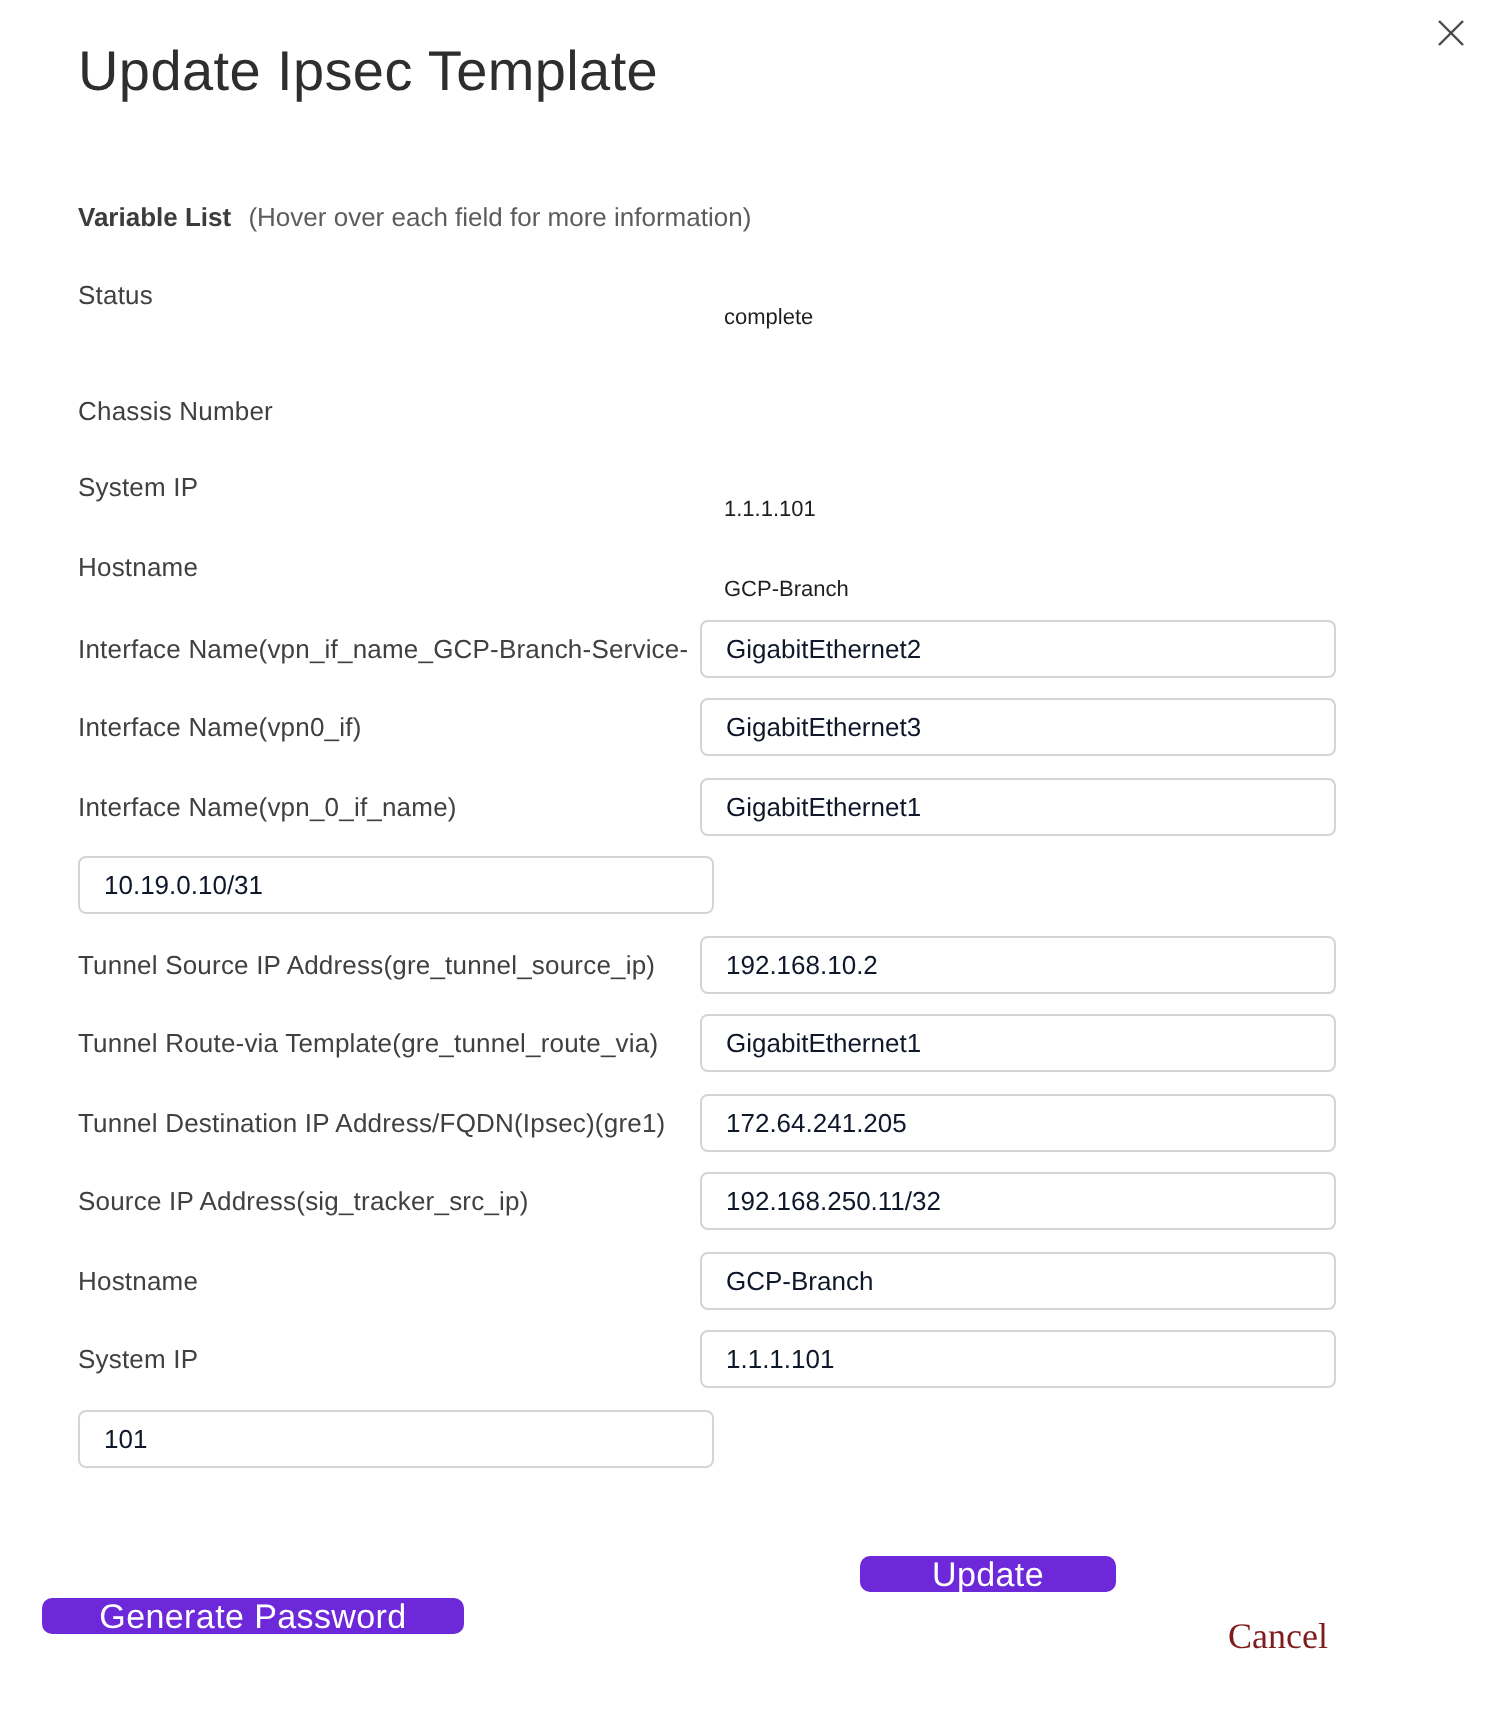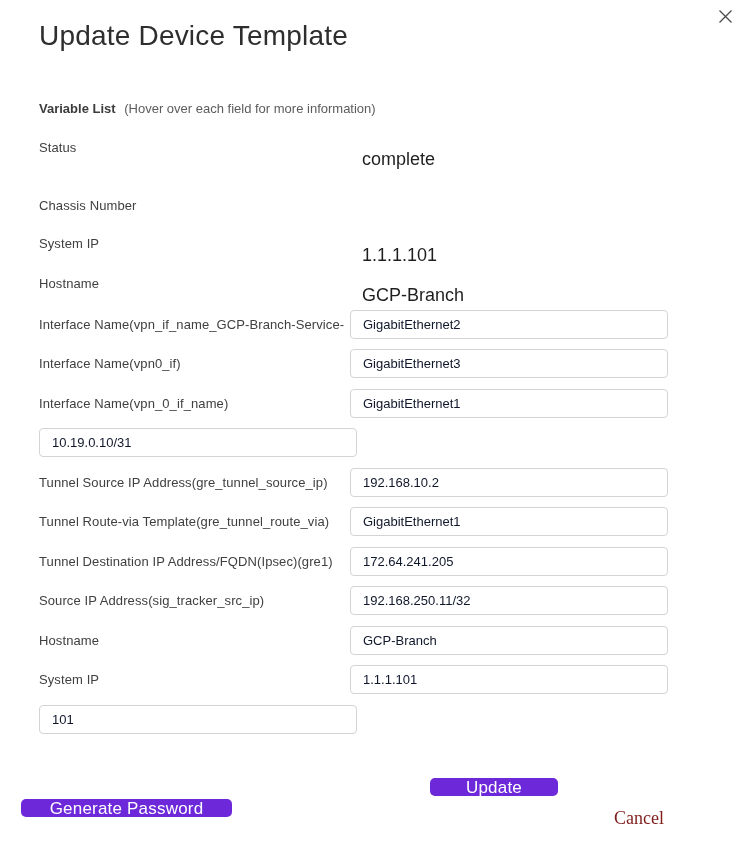--- a/index.html
+++ b/index.html
@@ -37,21 +37,21 @@
   .row-input  { height:29px; }
 
   .field-label {
     flex:1 1 auto; min-width:0;
     white-space:nowrap; overflow:hidden;
     font-size:13px; color:#404040; letter-spacing:0.1px;
   }
 
   .static-value {
     flex:0 0 318px; width:318px; padding-left:12px;
-    font-size:18px; color:#1f1f1f; white-space:nowrap; overflow:hidden;margin-top:24px;
+    font-size:11px; color:#1f1f1f; white-space:nowrap; overflow:hidden;margin-top:24px;
   }
 
   .field-input {
     flex:0 0 318px; width:318px; height:29px;
     border:1px solid #d4d4d4; border-radius:4px;
     padding:0 12px; background:#ffffff;
     font-family:"Liberation Sans", "DejaVu Sans", sans-serif;
     font-size:13px; color:#0f172a;
     outline:none;
   }
@@ -70,21 +70,21 @@
   .cancel-link {
     position:absolute; left:614px; top:808px;
     font-size:18px; color:#7f1d1d; cursor:pointer;
     background:none; border:none;
     font-family:Liberation Serif, serif;
   }
 </style>
 </head>
 <body>
 
-<h1 class="dialog-title">Update Device Template</h1>
+<h1 class="dialog-title">Update Ipsec Template</h1>
 
 <button class="close-btn" aria-label="Close">
   <svg width="15" height="15" viewBox="0 0 15 15">
     <line x1="1.5" y1="1.5" x2="13.5" y2="13.5" stroke="#4a4a4a" stroke-width="1.2"></line>
     <line x1="13.5" y1="1.5" x2="1.5" y2="13.5" stroke="#4a4a4a" stroke-width="1.2"></line>
   </svg>
 </button>
 
 <div class="section-header">
   <span class="section-title">Variable List</span>

